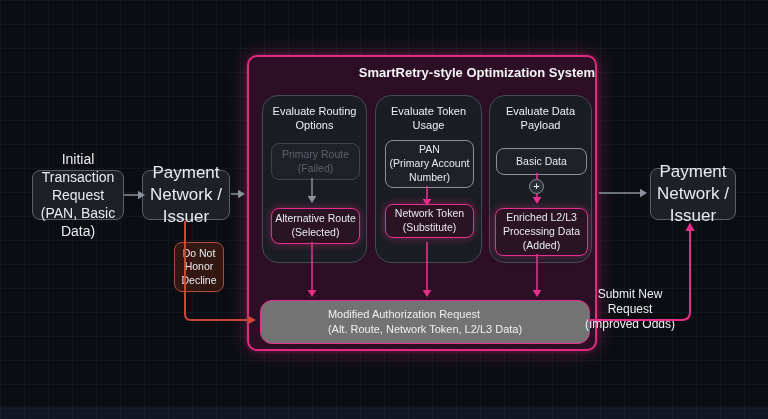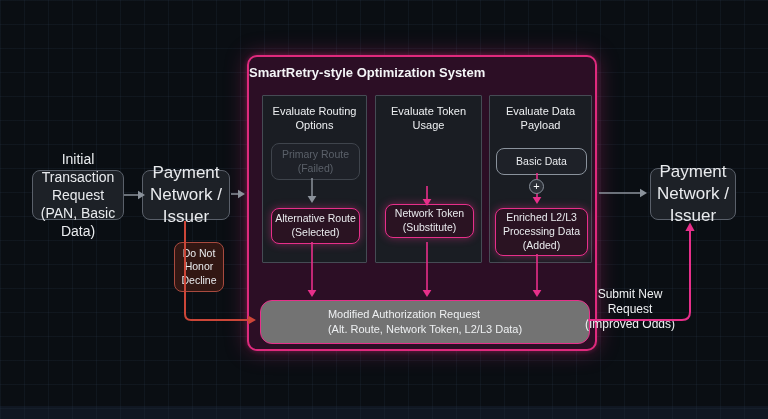--- a/index.html
+++ b/index.html
@@ -23,25 +23,25 @@
   #initial-request{left:32px;top:170px;width:92px;height:50px;font-size:14px;text-align:center;}
   #payment-left{left:142px;top:170px;width:88px;height:50px;}
   #payment-right{left:650px;top:168px;width:86px;height:52px;}
   #decline-box{left:130px;top:242px;width:50px;height:50px;font-size:10.5px;
     background:#321713;border:1.5px solid #a84a3f;margin-left:44px;}
   #opt-container{
     position:absolute;left:247px;top:55px;width:350px;height:296px;box-sizing:border-box;
     background:#2c0e25;border:2px solid #df2a7d;border-radius:10px;
     box-shadow:0 0 22px rgba(223,42,125,.35),0 0 5px rgba(223,42,125,.35);z-index:1;
   }
-  #opt-title{position:absolute;top:8px;left:0;right:0;text-align:left;
+  #opt-title{position:absolute;top:8px;left:0;right:0;text-align:right;
     font-size:13px;font-weight:bold;color:#f4f5f7;}
   .col{
     position:absolute;top:38px;height:168px;box-sizing:border-box;
-    background:#1a1d23;border:1px solid #454b54;border-radius:1px;z-index:2;
+    background:#1a1d23;border:1px solid #454b54;border-radius:16px;z-index:2;
   }
   #col-routing{left:13px;width:105px;}
   #col-token{left:126px;width:107px;}
   #col-data{left:240px;width:103px;}
   .col-header{position:absolute;top:8px;left:0;right:0;text-align:center;
     font-size:11px;line-height:1.3;color:#eef0f2;}
   .inner{
     position:absolute;box-sizing:border-box;border-radius:8px;
     display:flex;align-items:center;justify-content:center;text-align:center;
     font-size:10.5px;line-height:1.32;color:#e9ebee;
@@ -101,20 +101,23 @@
 Options</div>
       <div class="inner inner-dim pre" id="primary-route">Primary Route
 (Failed)</div>
       <div class="inner inner-pink pre" id="alt-route">Alternative Route
 (Selected)</div>
     </div>
 
     <div class="col" id="col-token">
       <div class="col-header pre">Evaluate Token
 Usage</div>
+      <div class="inner inner-grey pre" id="pan-box">PAN
+(Primary Account
+Number)</div>
       <div class="inner inner-pink pre" id="token-box">Network Token
 (Substitute)</div>
     </div>
 
     <div class="col" id="col-data">
       <div class="col-header pre">Evaluate Data
 Payload</div>
       <div class="inner inner-grey pre" id="basic-box">Basic Data</div>
       <div class="inner inner-pink pre" id="enriched-box">Enriched L2/L3
 Processing Data

